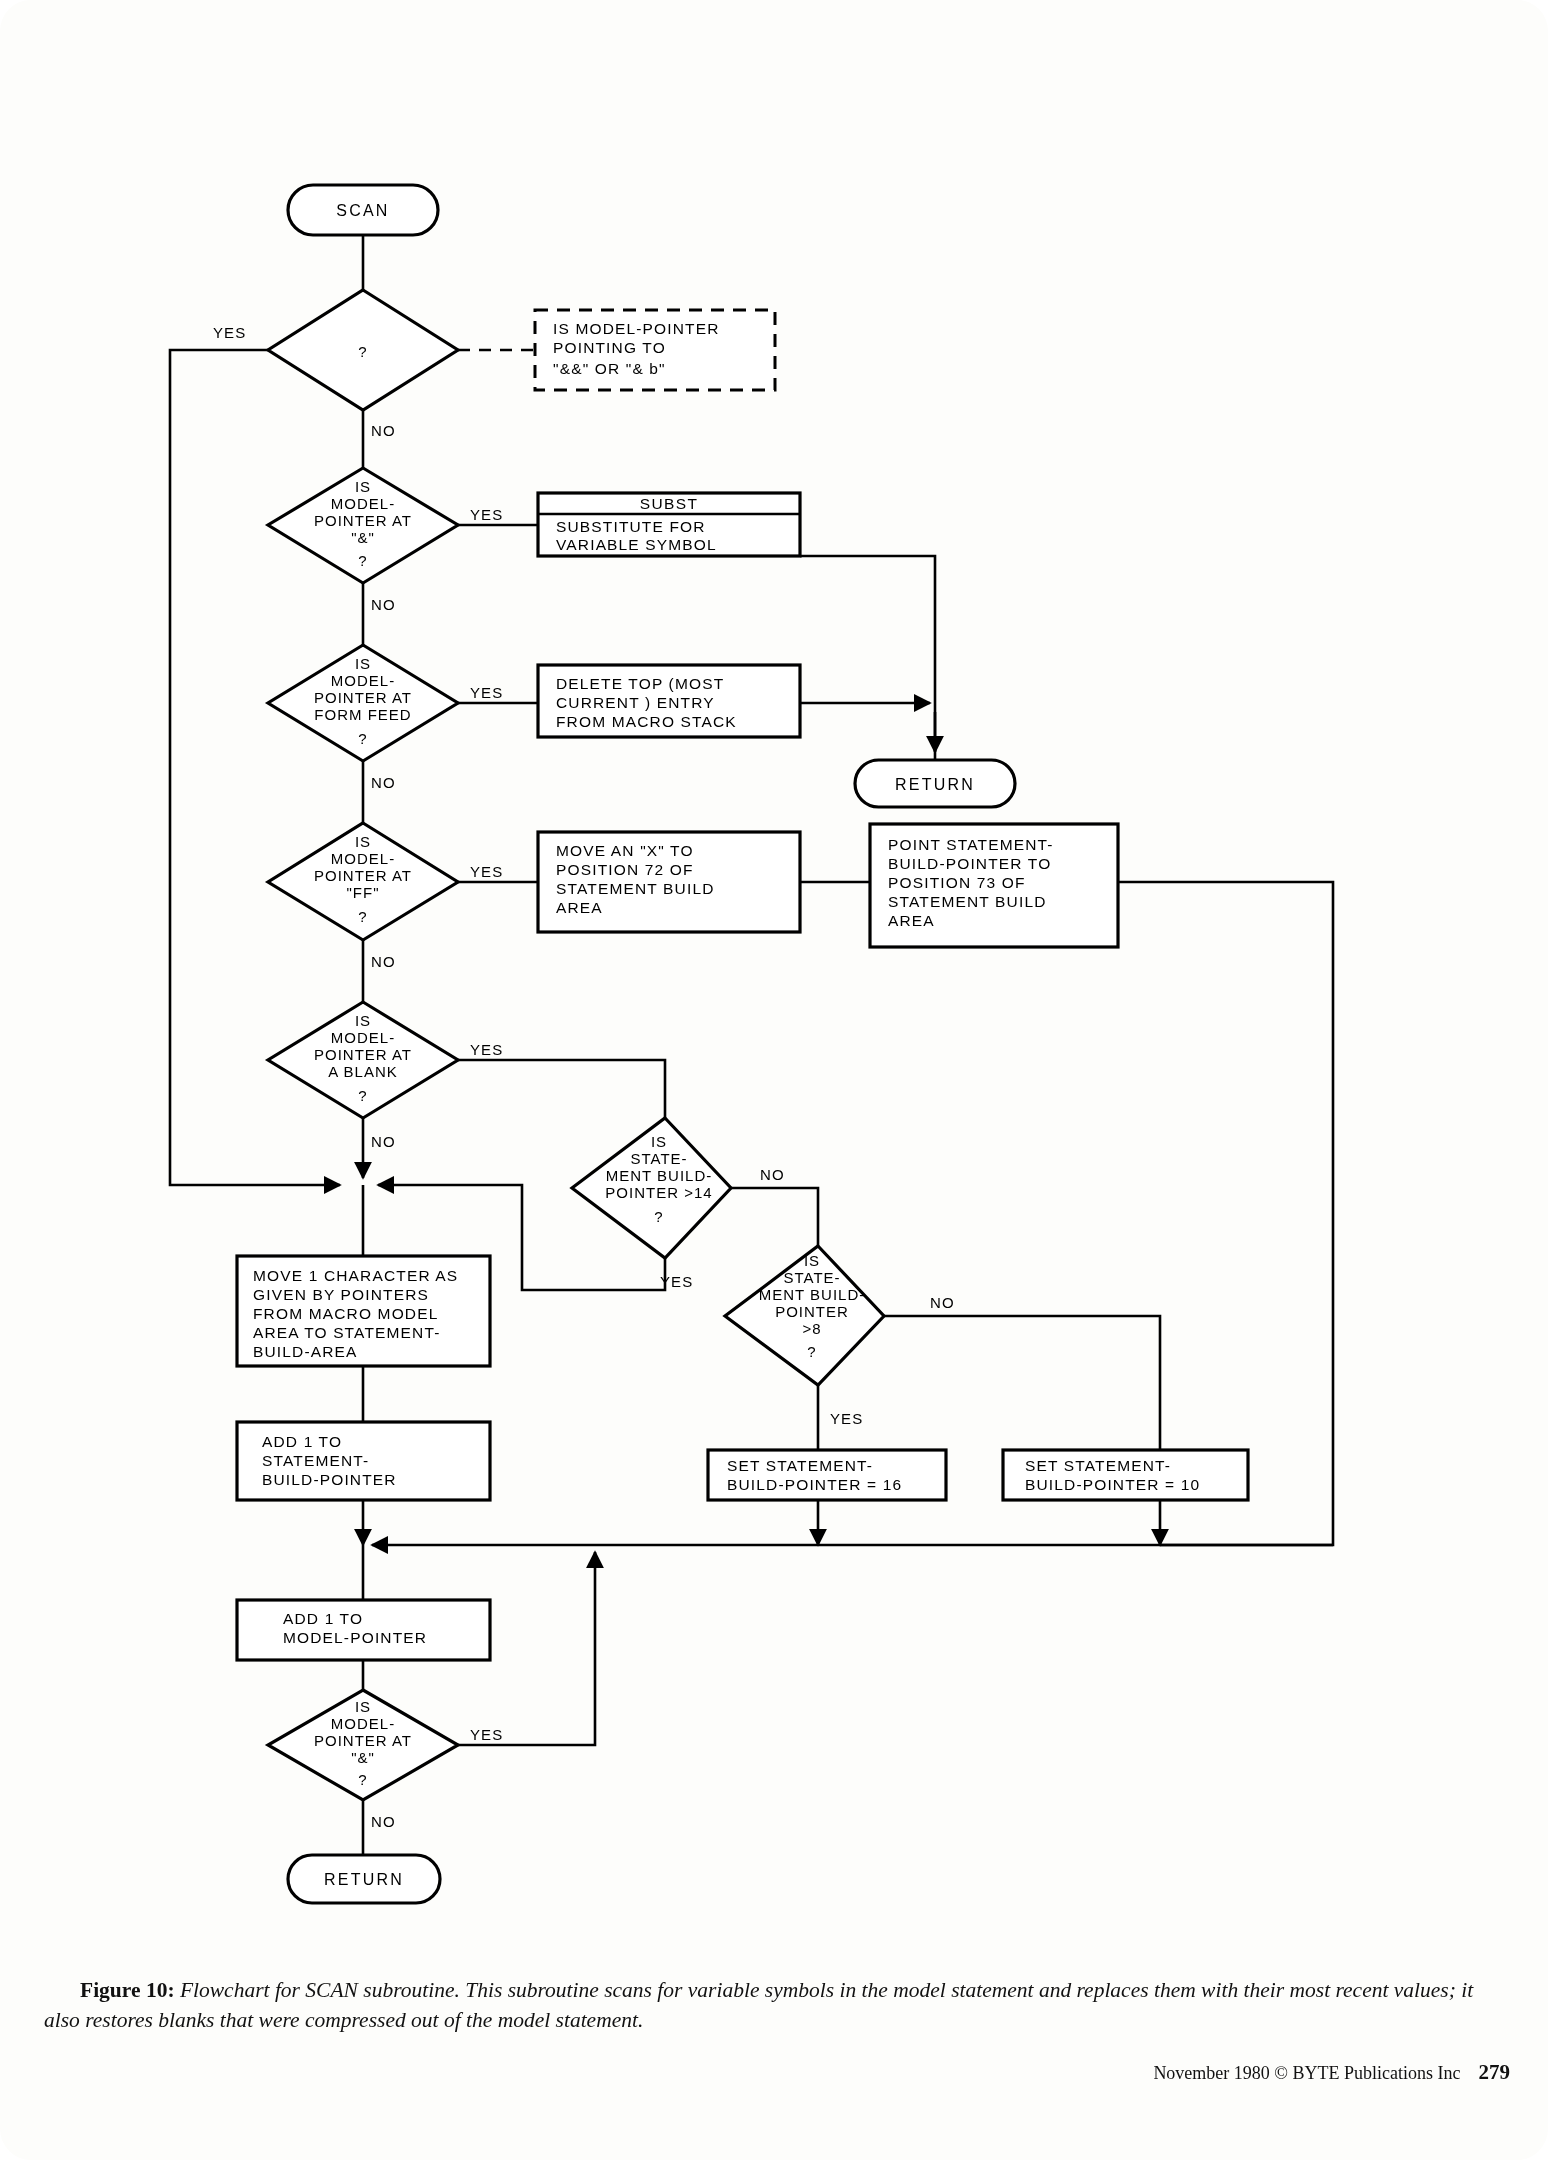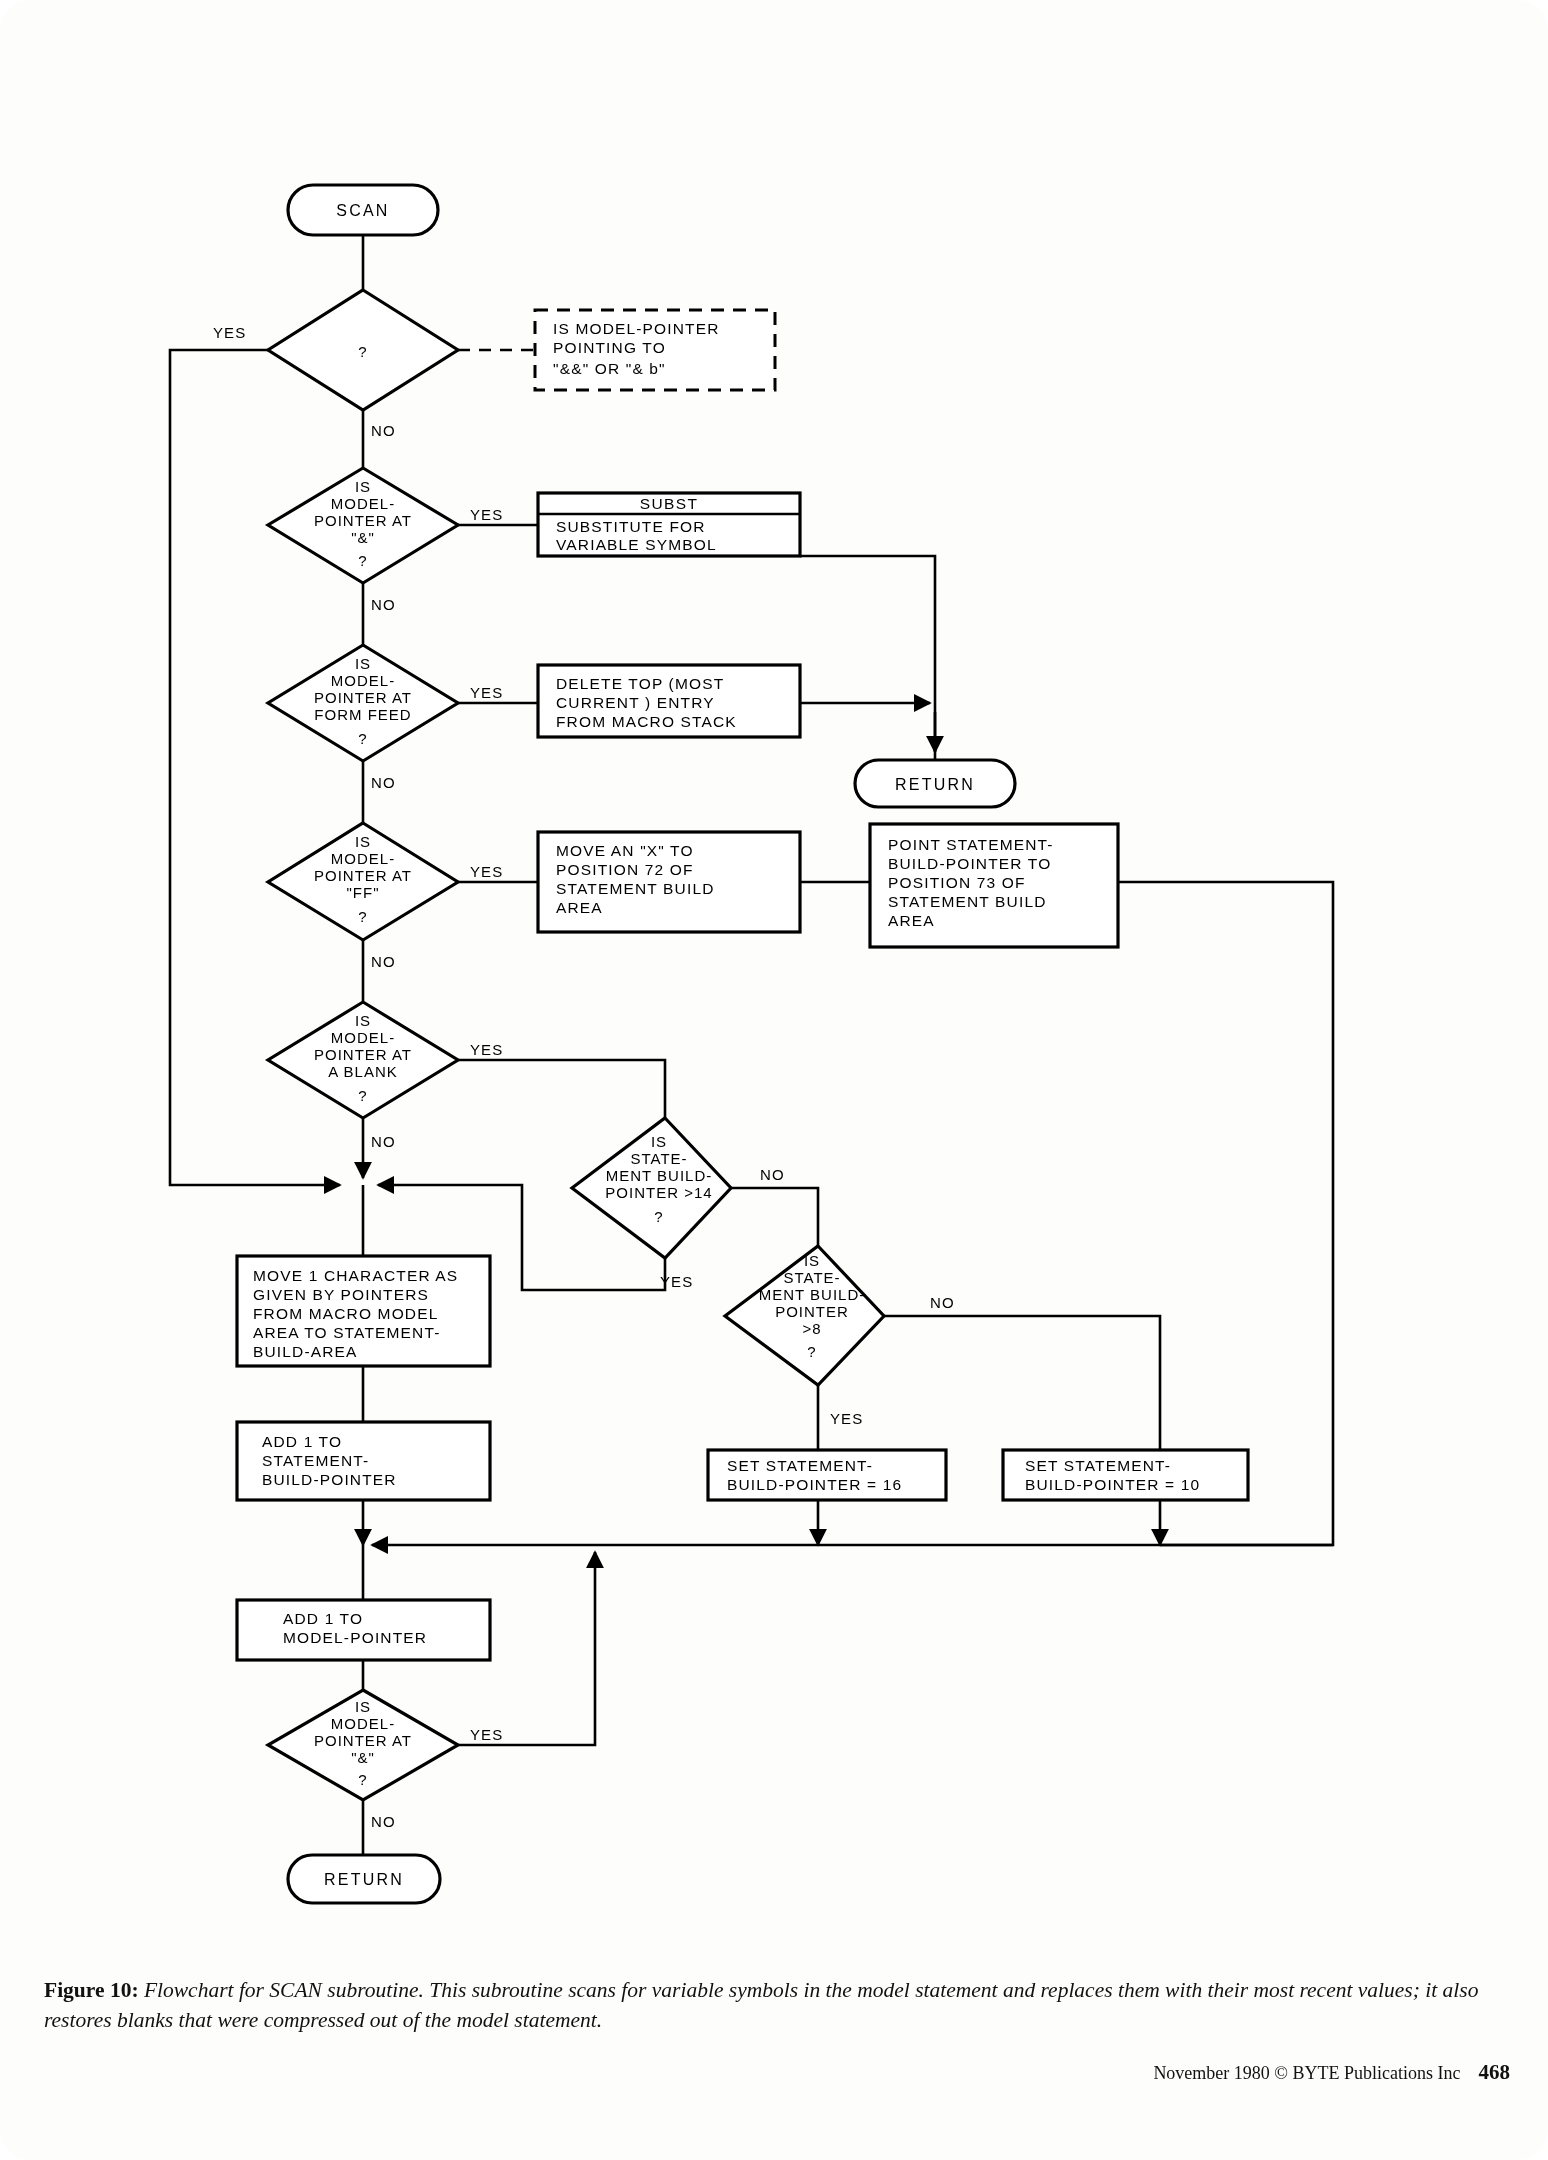--- a/index.html
+++ b/index.html
@@ -12,21 +12,21 @@
   .conn-dash{stroke:#000000;stroke-width:2.6;fill:none;stroke-dasharray:12 9;}
   text{font-family:"Liberation Sans",sans-serif;fill:#000;}
   .t-box{font-size:15.5px;letter-spacing:1.15px;}
   .t-dia{font-size:15px;letter-spacing:1.0px;text-anchor:middle;}
   .t-term{font-size:16px;letter-spacing:2.2px;text-anchor:middle;}
   .t-lbl{font-size:15px;letter-spacing:1.1px;}
   .t-hdr{font-size:15.5px;letter-spacing:1.4px;text-anchor:middle;}
   .caption{position:absolute;left:44px;top:1975px;width:1466px;
     font-family:"Liberation Serif",serif;font-size:21.5px;font-style:italic;
     line-height:30px;color:#111;}
-  .caption b{font-style:normal;font-weight:bold;}
+  .caption b{font-style:normal;font-weight:bold;margin-left:36px;}
   .footer{position:absolute;left:44px;top:2060px;width:1466px;text-align:right;
     font-family:"Liberation Serif",serif;font-size:18px;color:#111;}
   .footer .pg{font-weight:bold;font-size:21px;margin-left:18px;}
 </style>
 </head>
 <body>
 
 <div id="page">
 
 <svg id="flow" viewBox="0 0 1548 1960">
@@ -273,16 +273,16 @@
   </g>
 
 </svg>
 
 <div class="caption">
   <b>Figure 10:</b>
   <span>Flowchart for SCAN subroutine. This subroutine scans for variable symbols in the model statement and replaces them with their most recent values; it also restores blanks that were compressed out of the model statement.</span>
 </div>
 
 <div class="footer">
-  <span>November 1980 © BYTE Publications Inc</span><span class="pg">468</span>
+  <span>November 1980 © BYTE Publications Inc</span><span class="pg">279</span>
 </div>
 
 </div>
 
 </body></html>

